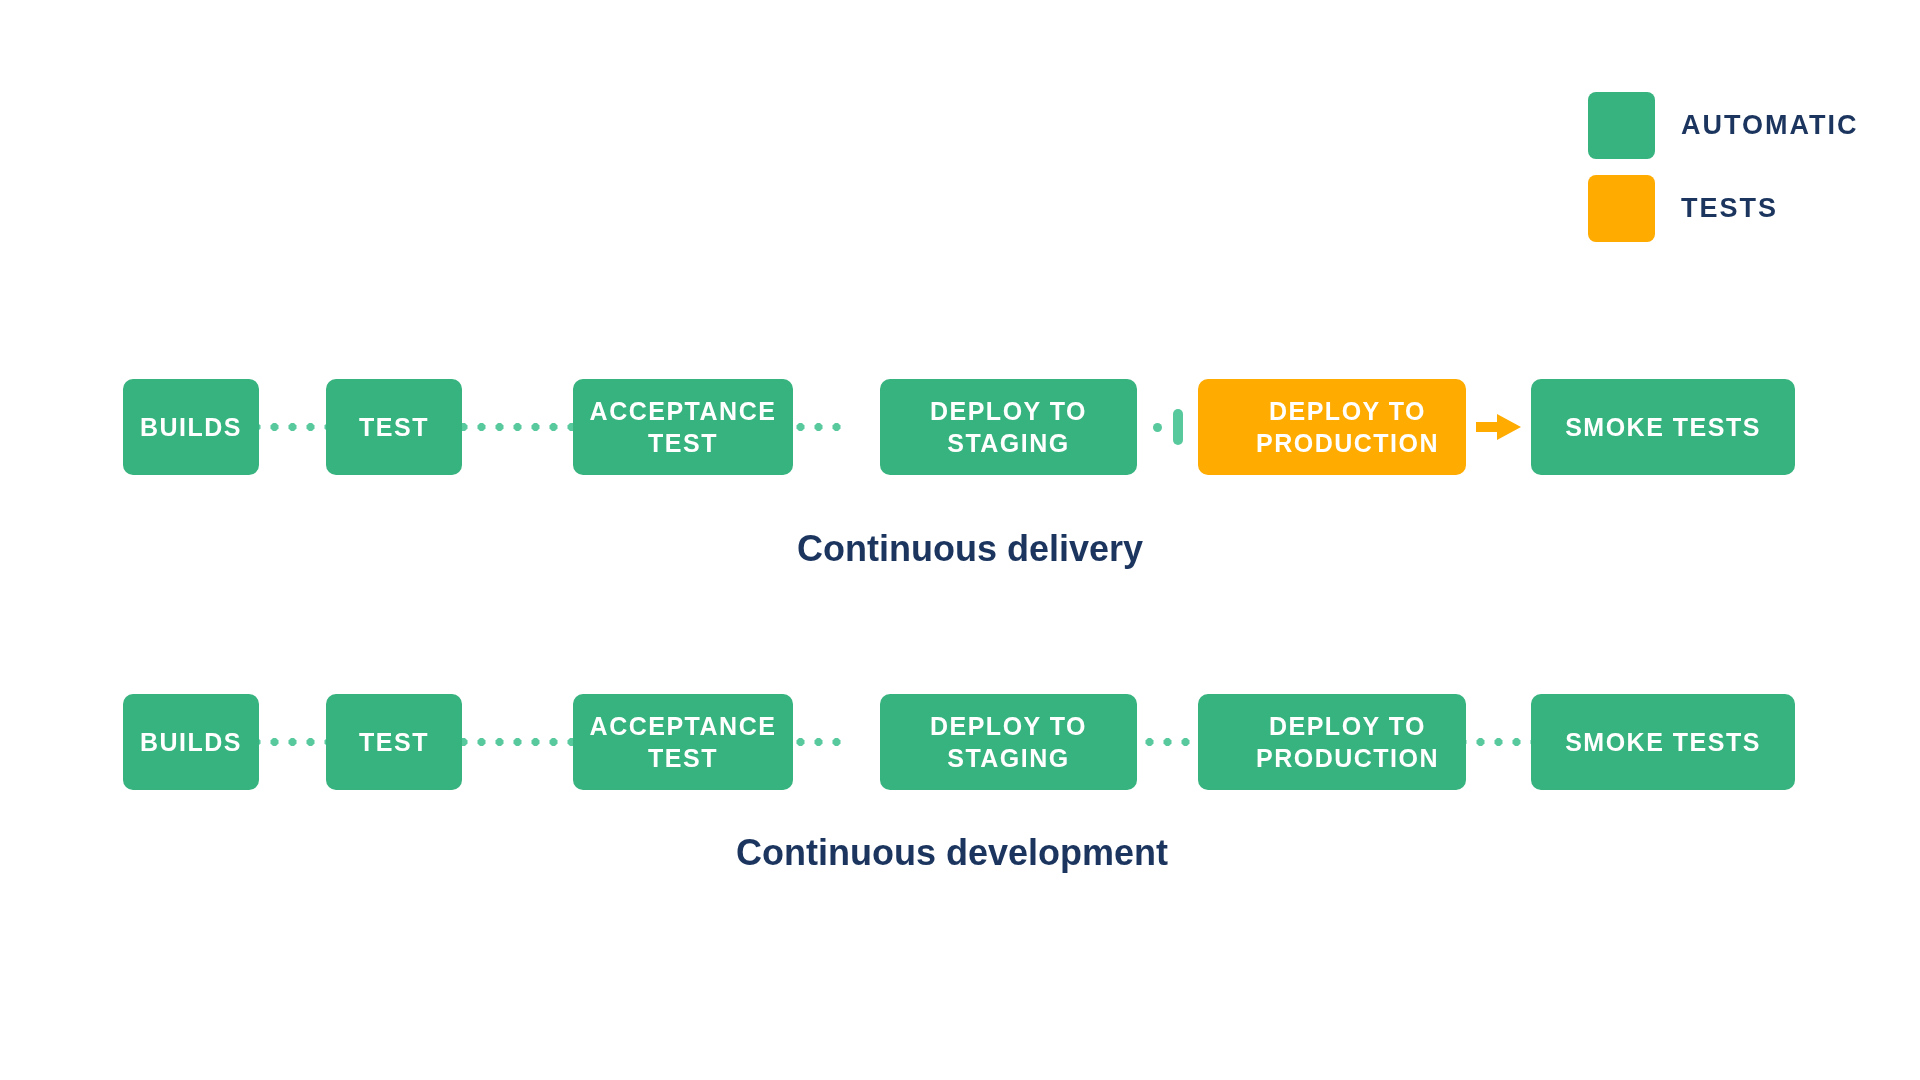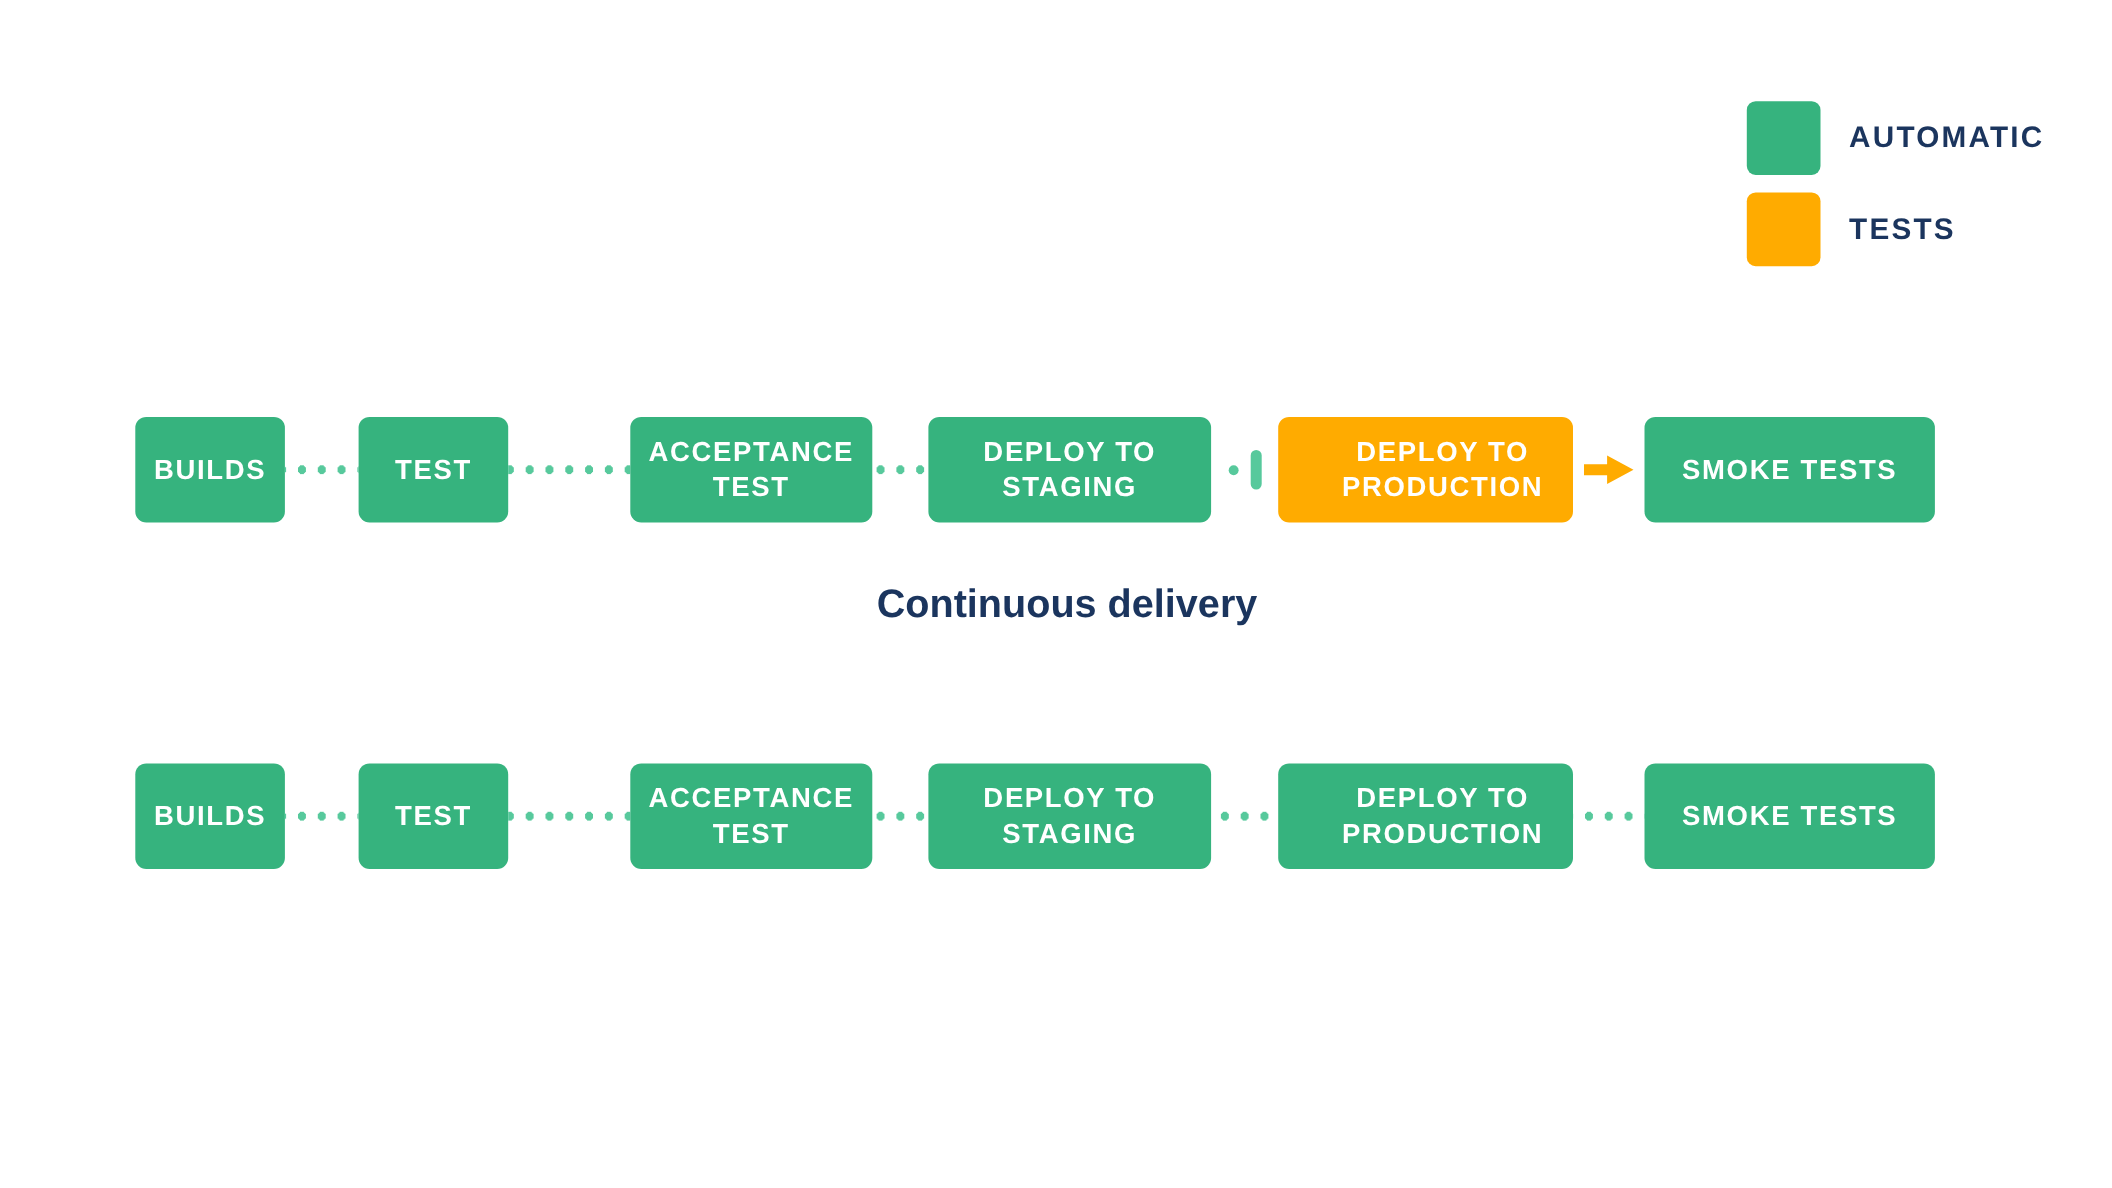--- a/index.html
+++ b/index.html
@@ -45,21 +45,21 @@
     font-size:25px;font-weight:bold;letter-spacing:1.5px;
     line-height:1.3;
     padding:0 14px;
     flex:0 0 auto;
   }
   .stage.automatic{background:var(--green);}
   .stage.manual{background:var(--orange);}
 
   .w152{width:136px;}
   .w266{width:220px;}
-  .w257{width:257px;}
+  .w257{width:257px;margin-left:36px;}
   .w258{width:268px;padding-left:45px;}
   .w264{width:264px;}
 
   
   .connector{flex:0 0 auto;align-self:center;}
   .dots{
     height:8px;
     background-image:radial-gradient(circle closest-side,var(--dot) 95%,transparent 100%);
     background-size:18px 8px;
     background-repeat:repeat-x;
@@ -134,14 +134,15 @@
     <div class="connector dots c111"></div>
     <div class="stage automatic w266">ACCEPTANCE TEST</div>
     <div class="connector dots c51"></div>
     <div class="stage automatic w257">DEPLOY TO STAGING</div>
     <div class="connector dots c61"></div>
     <div class="stage automatic w258">DEPLOY TO PRODUCTION</div>
     <div class="connector dots c65"></div>
     <div class="stage automatic w264">SMOKE TESTS</div>
   </div>
 
+  <div class="section-title title-2">Continuous development</div>
 
 </div>
 
 </body></html>

